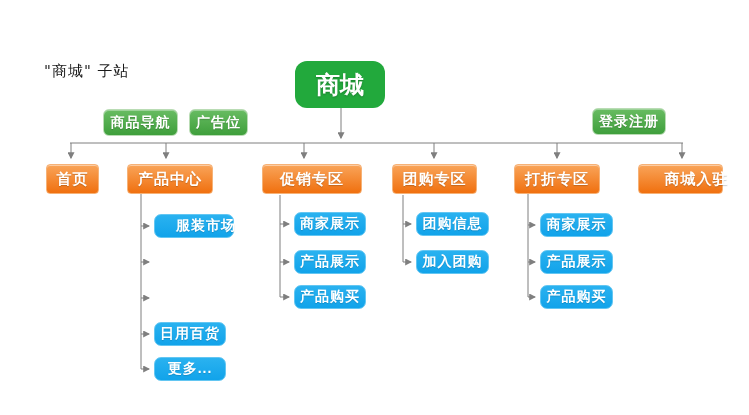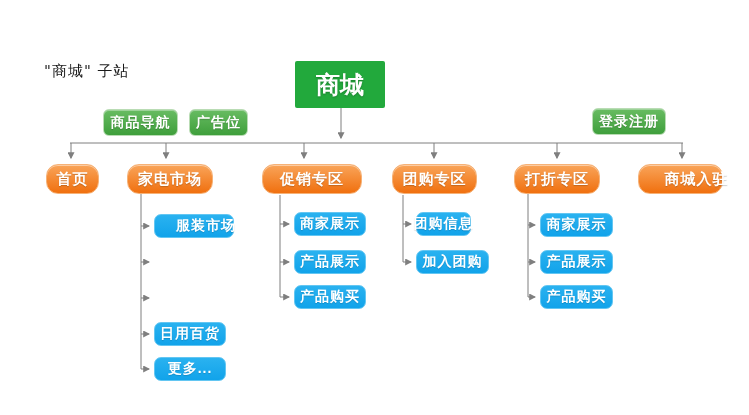--- a/index.html
+++ b/index.html
@@ -10,33 +10,33 @@
   .connectors{position:absolute;left:0;top:0;width:749px;height:415px;}
   .caption{
     position:absolute;left:44px;top:62px;font-size:15px;color:#1a1a1a;
     font-family:"DejaVu Serif", serif;letter-spacing:1px;
   }
   .node{
     position:absolute;display:flex;align-items:center;justify-content:center;
     color:#ffffff;font-weight:bold;box-sizing:border-box;white-space:nowrap;
   }
   .root-node{
-    width:90px;height:47px;background:#22a93c;font-size:24px;border-radius:2px;
+    width:90px;height:47px;background:#22a93c;font-size:24px;border-radius:12px;
     text-shadow:0 1px 2px rgba(0,0,0,0.25);
   }
   .green-btn{
     height:27px;border-radius:6px;font-size:14px;letter-spacing:1px;
     background:linear-gradient(#68bc62,#3f9f3c);
     border:1px solid #b9dcb4;
     box-shadow:inset 0 1px 0 rgba(255,255,255,0.35);
     text-shadow:0 1px 1px rgba(0,0,0,0.2);
     margin-left:33px;
   }
   .orange-node{
-    height:30px;border-radius:12px;font-size:15px;letter-spacing:1px;
+    height:30px;border-radius:4px;font-size:15px;letter-spacing:1px;
     background:linear-gradient(#f9a459,#f0700f);
     border:1px solid #f6b277;
     box-shadow:inset 0 1px 0 rgba(255,255,255,0.45);
     text-shadow:0 1px 1px rgba(0,0,0,0.2);
   }
   .blue-node{
     height:24px;border-radius:7px;font-size:14px;letter-spacing:1px;
     background:linear-gradient(#2ab2f0,#11a3ea);
     border:1px solid #63c6f2;
     text-shadow:0 1px 1px rgba(0,0,0,0.15);
@@ -91,34 +91,34 @@
 
   <div class="caption">"商城" 子站</div>
 
   <div class="node root-node" style="left:295px;top:61px;">商城</div>
 
   <div class="node green-btn" style="left:70px;top:109px;width:75px;">商品导航</div>
   <div class="node green-btn" style="left:156px;top:109px;width:59px;">广告位</div>
   <div class="node green-btn" style="left:559px;top:108px;width:74px;">登录注册</div>
 
   <div class="node orange-node" style="left:46px;top:164px;width:53px;">首页</div>
-  <div class="node orange-node" style="left:127px;top:164px;width:86px;">家电市场</div>
+  <div class="node orange-node" style="left:127px;top:164px;width:86px;">产品中心</div>
   <div class="node orange-node" style="left:262px;top:164px;width:100px;">促销专区</div>
   <div class="node orange-node" style="left:392px;top:164px;width:85px;">团购专区</div>
   <div class="node orange-node" style="left:514px;top:164px;width:86px;">打折专区</div>
   <div class="node orange-node" style="left:638px;top:164px;width:85px;padding-left:32px;">商城入驻</div>
 
   <div class="node blue-node" style="left:154px;top:214px;width:80px;padding-left:24px;">服装市场</div>
   <div class="node blue-node" style="left:154px;top:322px;width:72px;">日用百货</div>
   <div class="node blue-node" style="left:154px;top:357px;width:72px;">更多...</div>
 
   <div class="node blue-node" style="left:294px;top:212px;width:72px;">商家展示</div>
   <div class="node blue-node" style="left:294px;top:250px;width:72px;">产品展示</div>
   <div class="node blue-node" style="left:294px;top:285px;width:72px;">产品购买</div>
 
-  <div class="node blue-node" style="left:416px;top:212px;width:55px;">团购信息</div>
+  <div class="node blue-node" style="left:416px;top:212px;width:73px;">团购信息</div>
   <div class="node blue-node" style="left:416px;top:250px;width:73px;">加入团购</div>
 
   <div class="node blue-node" style="left:540px;top:213px;width:73px;">商家展示</div>
   <div class="node blue-node" style="left:540px;top:250px;width:73px;">产品展示</div>
   <div class="node blue-node" style="left:540px;top:285px;width:73px;">产品购买</div>
 
 </div>
 
 </body></html>

